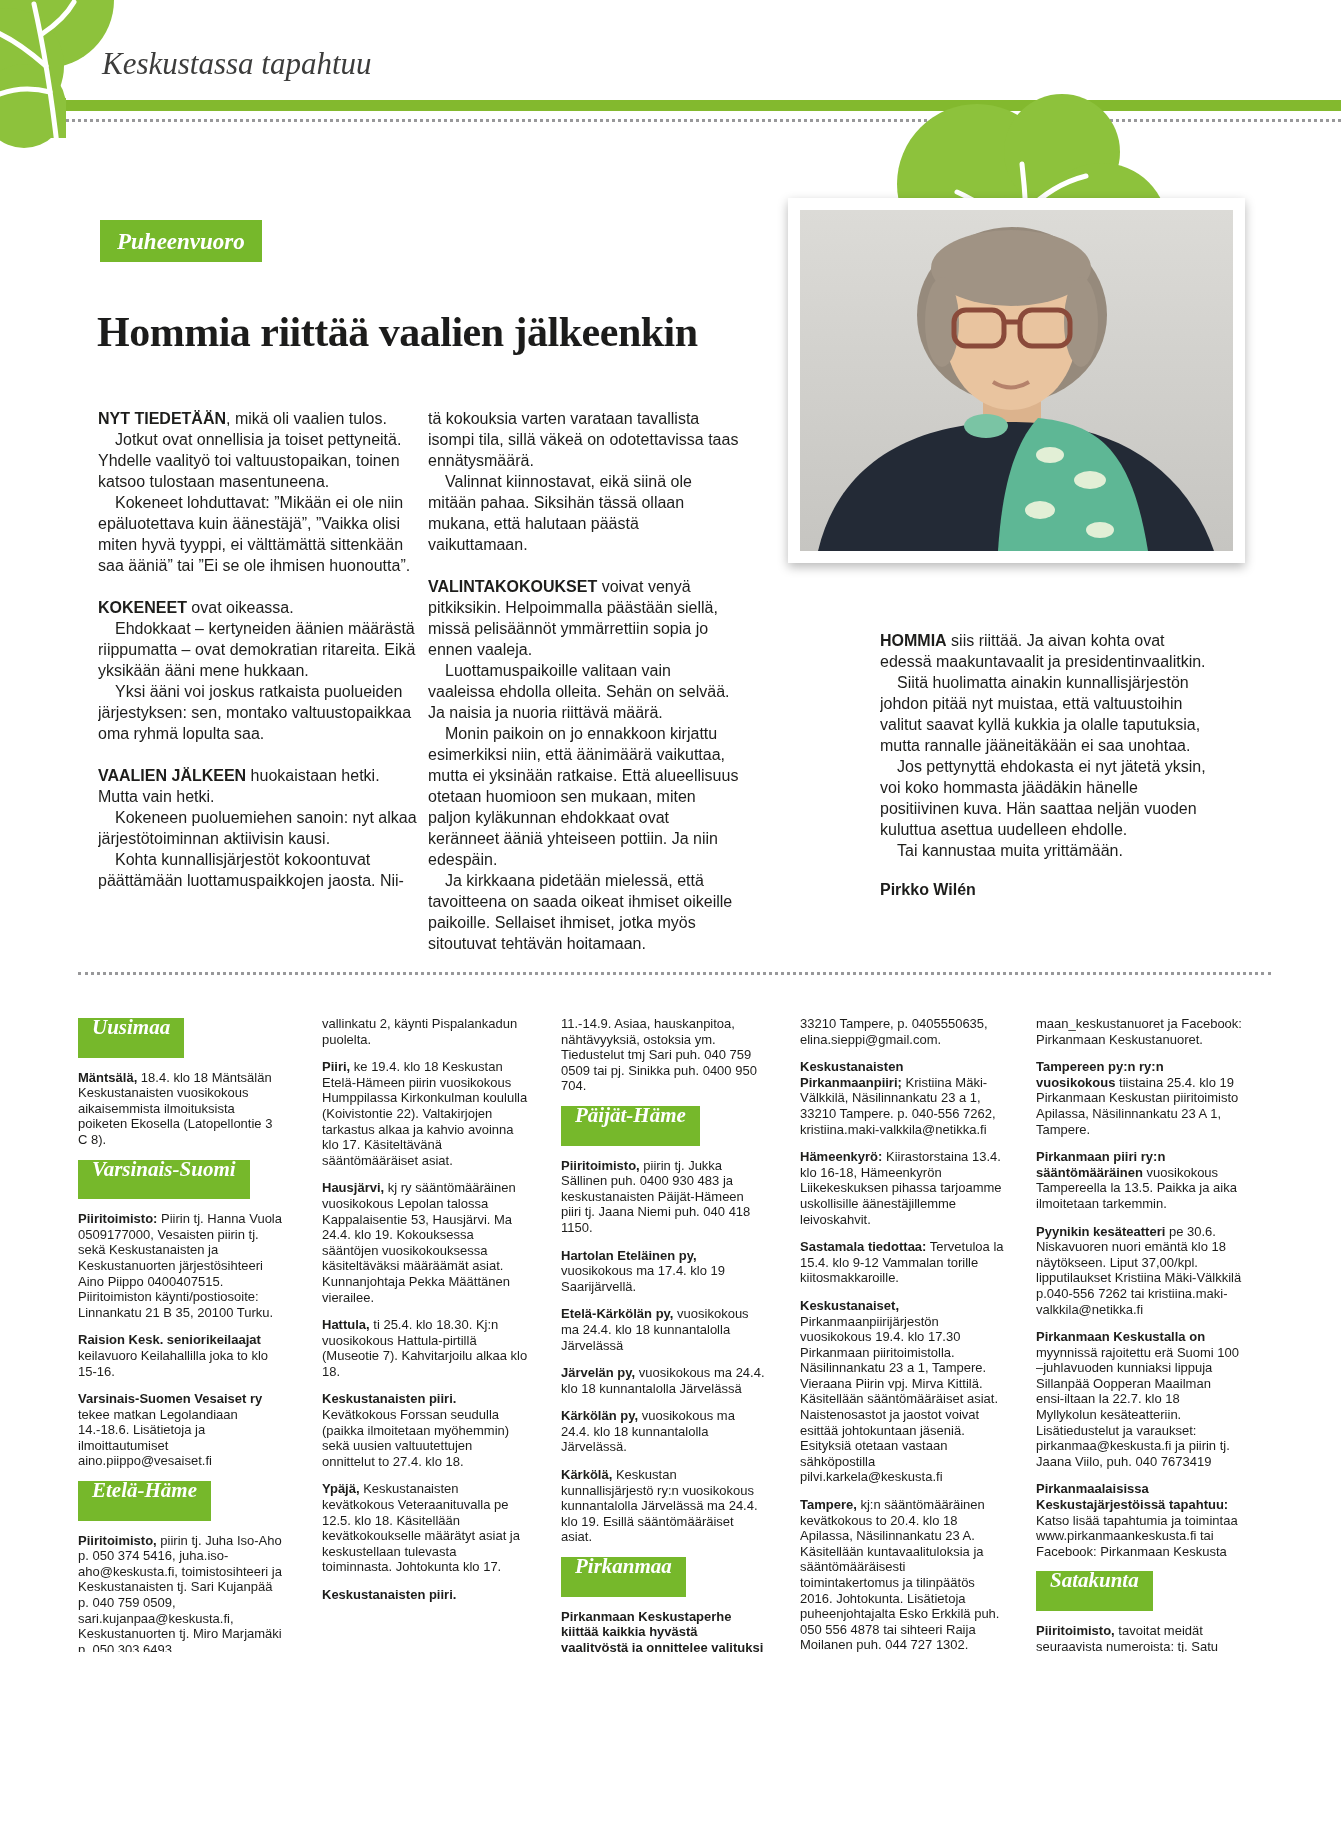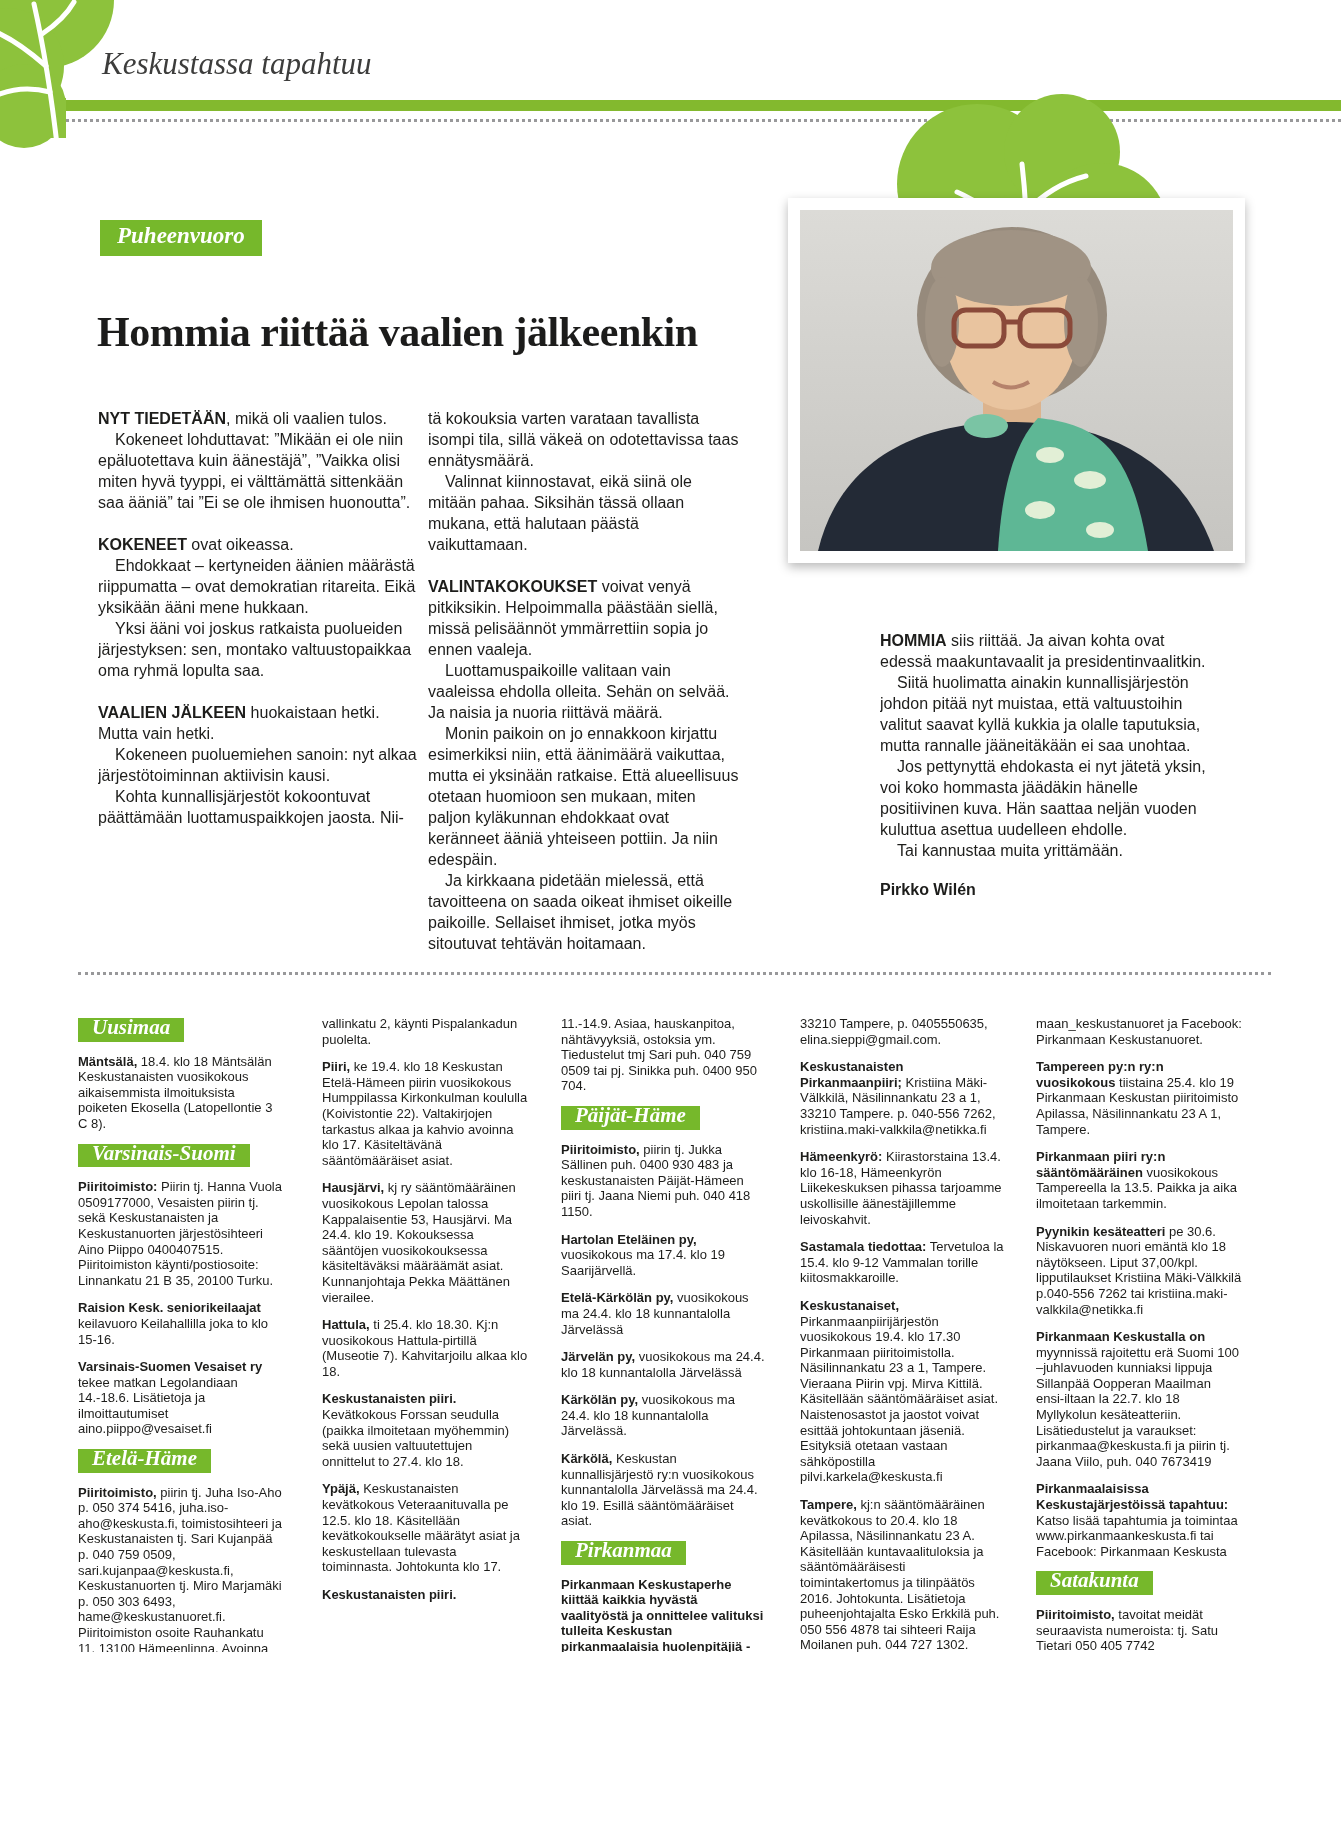--- a/index.html
+++ b/index.html
@@ -11,38 +11,38 @@
   .dot-top{left:0;right:0;top:119px;}
   .dot-mid{left:78px;right:70px;top:972px;}
   .section-header{position:absolute;left:102px;top:46px;font-family:"Liberation Serif",serif;
         font-style:italic;font-size:31px;color:#3d3d3c;z-index:4;}
   .leaf{position:absolute;left:-6px;top:-12px;z-index:3;}
   .cloud{position:absolute;left:872px;top:94px;z-index:1;}
   .photo{position:absolute;left:788px;top:198px;width:433px;height:341px;background:#fff;
         padding:12px;box-shadow:0 4px 10px rgba(0,0,0,.28);z-index:2;}
   .kicker{position:absolute;left:100px;top:220px;background:#76b82b;color:#fff;
         font-family:"Liberation Serif",serif;font-style:italic;font-weight:bold;font-size:23px;
-        padding:3px 17px 7px;z-index:3;}
+        padding:9px 17px 7px;z-index:3;}
   .title{position:absolute;left:97px;top:308px;margin:0;font-family:"Liberation Serif",serif;
         font-weight:700;font-size:42px;letter-spacing:-0.5px;color:#1c1c1b;white-space:nowrap;text-align:center;}
   
   .art-col{position:absolute;font-size:16px;line-height:21px;overflow:hidden;}
   .apara{margin:0;}
   .apara.indent{text-indent:17px;}
   .apara.gap{margin-top:21px;}
   .lead{font-weight:700;}
   .author{margin:18px 0 0;font-weight:700;}
   
   .reg-col{position:absolute;top:1016px;width:206px;height:712px;font-size:13px;
         line-height:15.6px;overflow:hidden;}
   .rentry{margin:0 0 12px;}
   .rentry b{font-weight:700;}
   .rlabel-wrap{margin:2px 0 12px;}
   .rlabel{display:inline-block;background:#76b82b;color:#fff;font-family:"Liberation Serif",serif;
-        font-style:italic;font-weight:700;font-size:21px;padding:2px 14px 6px;}
+        font-style:italic;font-weight:700;font-size:21px;padding:2px 14px 22px;}
   
   .footer{position:absolute;left:97px;top:1744px;display:flex;align-items:center;}
   .pageno{font-family:"Liberation Serif",serif;font-weight:700;font-size:22px;color:#2a2a29;}
   .mag{font-family:"Liberation Serif",serif;font-weight:700;font-size:21px;letter-spacing:.5px;
         margin-left:14px;color:#2a2a29;}
   .date{font-size:15px;color:#9b9b9b;margin-left:4px;}
 </style>
 </head>
 <body>
 
@@ -116,20 +116,21 @@
         <ellipse cx="300" cy="320" rx="14" ry="8"></ellipse>
       </g>
     </svg>
   </div>
 
   <div class="kicker">Puheenvuoro</div>
   <h1 class="title">Hommia riittää vaalien jälkeenkin</h1>
 
   <div class="art-col" id="art-col-0" style="left:98px;top:408px;width:322px;height:562px">
       <p class="apara"><b class="lead">NYT TIEDETÄÄN</b><span>, mikä oli vaalien tulos.</span></p>
+      <p class="apara indent"><span>Jotkut ovat onnellisia ja toiset pettyneitä. Yhdelle vaalityö toi valtuustopaikan, toinen katsoo tulostaan masentuneena.</span></p>
       <p class="apara indent"><span>Kokeneet lohduttavat: ”Mikään ei ole niin epäluotettava kuin äänestäjä”, ”Vaikka olisi miten hyvä tyyppi, ei välttämättä sittenkään saa ääniä” tai ”Ei se ole ihmisen huonoutta”.</span></p>
       <p class="apara gap"><b class="lead">KOKENEET</b><span> ovat oikeassa.</span></p>
       <p class="apara indent"><span>Ehdokkaat – kertyneiden äänien määrästä riippumatta – ovat demokratian ritareita. Eikä yksikään ääni mene hukkaan.</span></p>
       <p class="apara indent"><span>Yksi ääni voi joskus ratkaista puolueiden järjestyksen: sen, montako valtuustopaikkaa oma ryhmä lopulta saa.</span></p>
       <p class="apara gap"><b class="lead">VAALIEN JÄLKEEN</b><span> huokaistaan hetki. Mutta vain hetki.</span></p>
       <p class="apara indent"><span>Kokeneen puoluemiehen sanoin: nyt alkaa järjestötoiminnan aktiivisin kausi.</span></p>
       <p class="apara indent"><span>Kohta kunnallisjärjestöt kokoontuvat päättämään luottamuspaikkojen jaosta. Nii-</span></p>
     </div>
   <div class="art-col" id="art-col-1" style="left:428px;top:408px;width:312px;height:562px">
       <p class="apara"><span>tä kokouksia varten varataan tavallista isompi tila, sillä väkeä on odotettavissa taas ennätysmäärä.</span></p>

